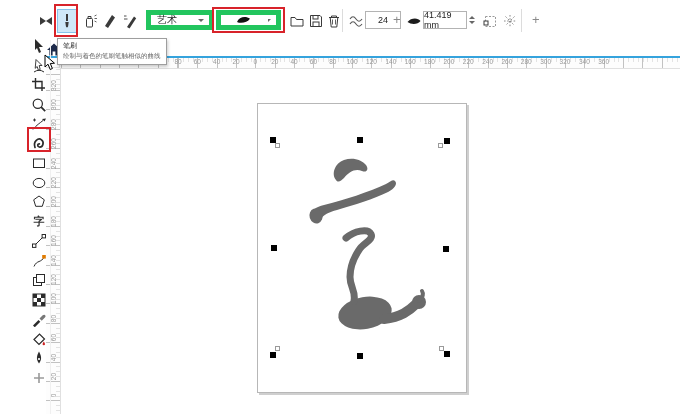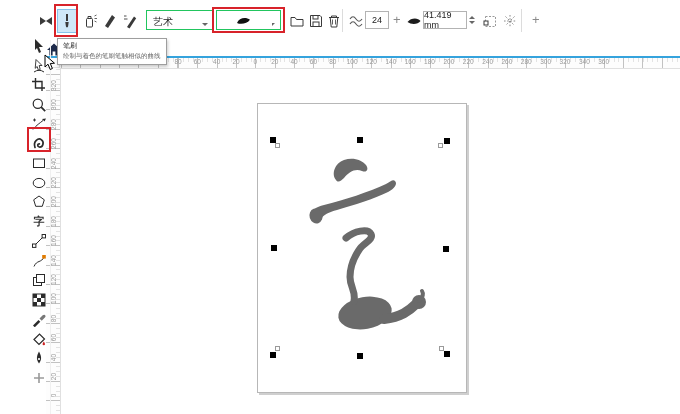--- a/index.html
+++ b/index.html
@@ -3,22 +3,22 @@
 <meta charset="utf-8">
 <style>
   html,body{margin:0;padding:0;background:#fff;}
   #stage{position:relative;width:680px;height:414px;background:#fff;overflow:hidden;
          font-family:"Liberation Sans","DejaVu Sans",sans-serif;color:#333;}
   
   #propbar{position:absolute;left:0;top:0;width:680px;height:40px;background:#fff;border-bottom:1px solid #e4e4e4;}
   .pb-item{position:absolute;top:9px;width:20px;height:24px;display:flex;align-items:center;justify-content:center;}
   .pb-item svg{display:block;}
   .pb-item.active{background:#cfe8f8;border:1px solid #86c3ea;box-sizing:border-box;}
-  .combo{position:absolute;top:10px;height:20px;background:#fff;border:1px solid #22c55e;box-sizing:border-box;
-         display:flex;align-items:flex-end;font-size:10px;color:#222;}
+  .combo{position:absolute;top:10px;height:20px;background:#fff;border:5px solid #22c55e;box-sizing:border-box;
+         display:flex;align-items:center;font-size:10px;color:#222;}
   .combo .val{flex:1;padding-left:6px;}
   .caret{width:0;height:0;border:3.5px solid transparent;border-top-color:#666;margin:4px 5px 0 3px;}
   .spinbox{position:absolute;top:11px;height:18px;background:#fff;border:1px solid #b3b3b3;box-sizing:border-box;
            font-size:9px;display:flex;align-items:center;justify-content:center;color:#222;}
   .sep{position:absolute;top:9px;width:1px;height:23px;background:#dcdcdc;}
   .plusbtn{position:absolute;top:12px;font-size:13px;color:#8a8a8a;}
   .spinarrows{position:absolute;display:flex;flex-direction:column;gap:2px;align-items:center;}
   .spinarrows i{width:0;height:0;border:3px solid transparent;}
   .spinarrows i.up{border-bottom-color:#666;}
   .spinarrows i.dn{border-top-color:#666;}
@@ -130,21 +130,21 @@
         </svg>
       </div>
 
     <div class="sep" style="left:342px"></div>
 
     <div class="pb-item" style="left:346px">
         <svg width="16" height="16" viewBox="0 0 16 16">
           <path d="M2,6 C4,3 6,3 8,6 C10,9 12,9 14,6 M2,11 C4,8 6,8 8,11 C10,14 12,14 14,11" fill="none" stroke="#555" stroke-width="1.1"></path>
         </svg>
       </div>
-    <div class="spinbox" style="left:365px;width:24px">
+    <div class="spinbox" style="left:365px;width:36px">
       <span>24</span>
     </div>
     <div class="plusbtn" style="left:393px">+</div>
 
     <div class="pb-item" style="left:404px">
         <svg width="16" height="16" viewBox="0 0 16 16">
           <path d="M1.5,9 C5,4.5 12,4.5 14.5,8 C12,11.5 5.5,12 1.5,9 Z" fill="#1c1c1c"></path>
         </svg>
       </div>
     <div class="spinbox" style="left:423px;width:44px">

